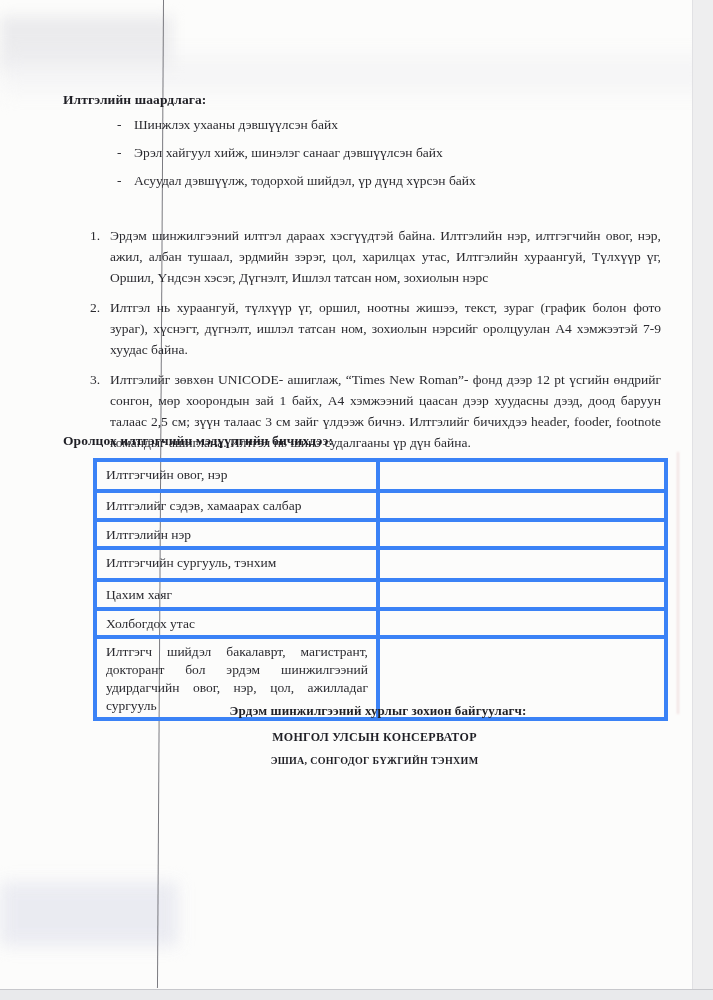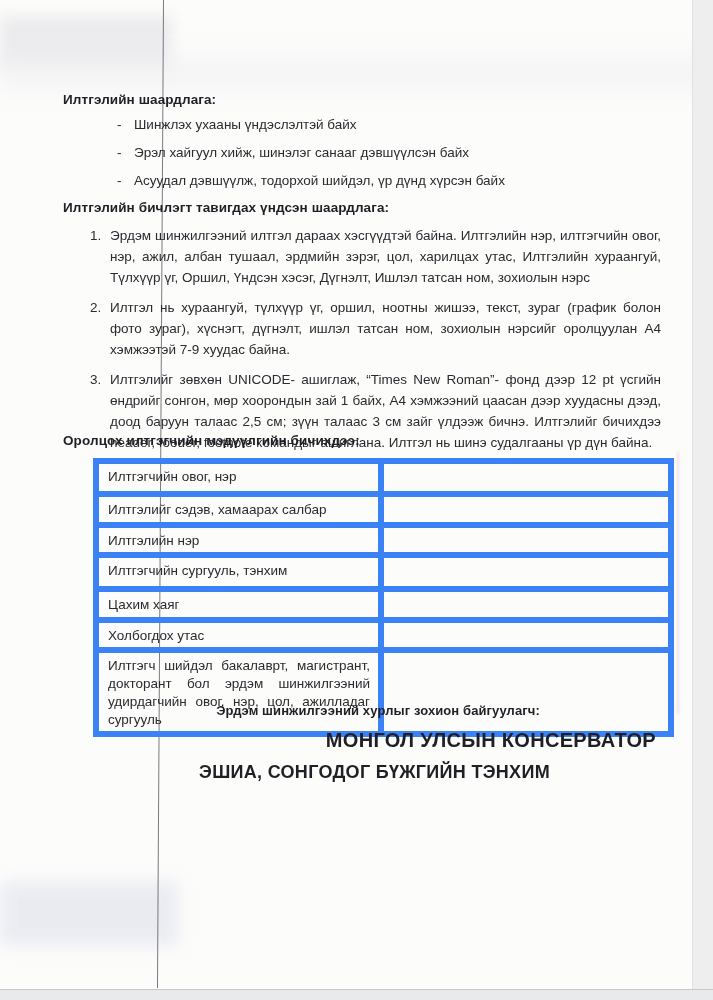--- a/index.html
+++ b/index.html
@@ -1,19 +1,19 @@
 <!DOCTYPE html>
 <html><head>
 <meta charset="utf-8">
 <style>
   html,body{margin:0;padding:0;background:#ffffff;}
   .page{
     position:relative;width:713px;height:1000px;overflow:hidden;
     background:#fcfcfb;
-    font-family:Liberation Sans, sans-serif;
+    font-family:Liberation Serif, serif;
     color:#2b2b30;
   }
   
   .artifact{position:absolute;pointer-events:none;}
   .fold-line{left:160px;top:-4px;width:1.4px;height:992px;background:#64646b;transform:rotate(0.35deg);opacity:.85;}
   .blot-topleft{left:0;top:16px;width:172px;height:54px;background:#ebebed;filter:blur(7px);}
   .band-top{left:0;top:55px;width:713px;height:38px;background:#f2f2f4;filter:blur(10px);opacity:.65;}
   .blot-left{left:0;top:882px;width:178px;height:64px;background:#e9eaf1;filter:blur(8px);opacity:.9;}
   .edge-right{right:0;top:0;width:20px;height:100%;background:#eeeeef;border-left:1px solid #e1e1e4;}
   .edge-bottom{left:0;bottom:0;width:100%;height:10px;background:#e9eaec;border-top:1px solid #c7c8cc;}
@@ -26,70 +26,69 @@
   .h3{top:433px;}
   .bullets{top:114px;left:63px;width:598px;list-style:none;margin:0;padding:0;font-size:13.5px;}
   .bullets li{position:relative;padding-left:71px;margin-bottom:7px;line-height:21px;}
   .bullets .dash{position:absolute;left:54px;top:0;}
   .numlist{top:225px;left:63px;width:598px;margin:0;padding:0;font-size:13.5px;}
   .numitem{position:relative;padding-left:47px;margin-bottom:9px;line-height:21px;text-align:justify;}
   .numitem .num{position:absolute;left:27px;top:0;}
   
   .formtable{top:458px;left:93px;border-collapse:collapse;table-layout:fixed;}
   .formtable td{
-    border:6px solid #3b82f6;vertical-align:top;
+    border:4px solid #3b82f6;vertical-align:top;
     font-size:13.5px;line-height:17px;padding:4px 8px 2px 9px;
   }
   .formtable td.c-label{width:262px;}
   .formtable td.c-value{width:267px;}
   .formtable tr.r0 td{height:21px;}
   .formtable tr.r1 td{height:19px;}
   .formtable tr.r2 td{height:18px;}
   .formtable tr.r3 td{height:18px;}
   .formtable tr.r4 td{height:22px;}
   .formtable tr.r5 td{height:19px;}
   .formtable tr.r6 td{height:18px;}
   .formtable tr.r7 td{height:48px;}
   .formtable tr.r7 td.c-label{text-align:justify;line-height:18px;}
   
   .footer{top:703px;left:93px;width:563px;text-align:center;font-weight:bold;color:#1f1f25;}
   .footer .f1{font-size:13px;margin:0 0 11px 7px;letter-spacing:.1px;}
-  .footer .f2{font-size:20px;margin:0 0 10px 0;letter-spacing:.3px;text-align:right;}
-  .footer .f3{font-size:18px;margin:8px;letter-spacing:.3px;}
+  .footer .f2{font-size:12px;margin:0 0 10px 0;letter-spacing:.3px;}
+  .footer .f3{font-size:10px;margin:8px;letter-spacing:.3px;}
 </style>
 </head>
 <body>
 
 <div class="page">
 
   <div class="artifact blot-topleft"></div>
   <div class="artifact band-top"></div>
   <div class="artifact blot-left"></div>
   <div class="artifact edge-right"></div>
   <div class="artifact edge-bottom"></div>
   <div class="artifact smudge-pink"></div>
   <div class="artifact fold-line"></div>
 
   <div class="abs heading h1">Илтгэлийн шаардлага:</div>
   <ul class="abs bullets">
     <li>
       <span class="dash">-</span>
-      <span>Шинжлэх ухааны үндэслэлтэй байх</span>
+      <span>Шинжлэх ухааны дэвшүүлсэн байх</span>
     </li>
     <li>
       <span class="dash">-</span>
       <span>Эрэл хайгуул хийж, шинэлэг санааг дэвшүүлсэн байх</span>
     </li>
     <li>
       <span class="dash">-</span>
       <span>Асуудал дэвшүүлж, тодорхой шийдэл, үр дүнд хүрсэн байх</span>
     </li>
   </ul>
 
-  <div class="abs heading h2">Илтгэлийн бичлэгт тавигдах үндсэн шаардлага:</div>
   <div class="abs numlist">
     <div class="numitem">
       <span class="num">1.</span>
       <span>Эрдэм шинжилгээний илтгэл дараах хэсгүүдтэй байна. Илтгэлийн нэр, илтгэгчийн овог, нэр, ажил, албан тушаал, эрдмийн зэрэг, цол, харилцах утас, Илтгэлийн хураангуй, Түлхүүр үг, Оршил, Үндсэн хэсэг, Дүгнэлт,  Ишлэл татсан ном, зохиолын нэрс</span>
     </div>
     <div class="numitem">
       <span class="num">2.</span>
       <span>Илтгэл нь хураангуй, түлхүүр үг, оршил, ноотны жишээ, текст, зураг (график болон фото зураг), хүснэгт, дүгнэлт, ишлэл татсан ном, зохиолын нэрсийг оролцуулан А4 хэмжээтэй 7-9 хуудас байна.</span>
     </div>
     <div class="numitem">

